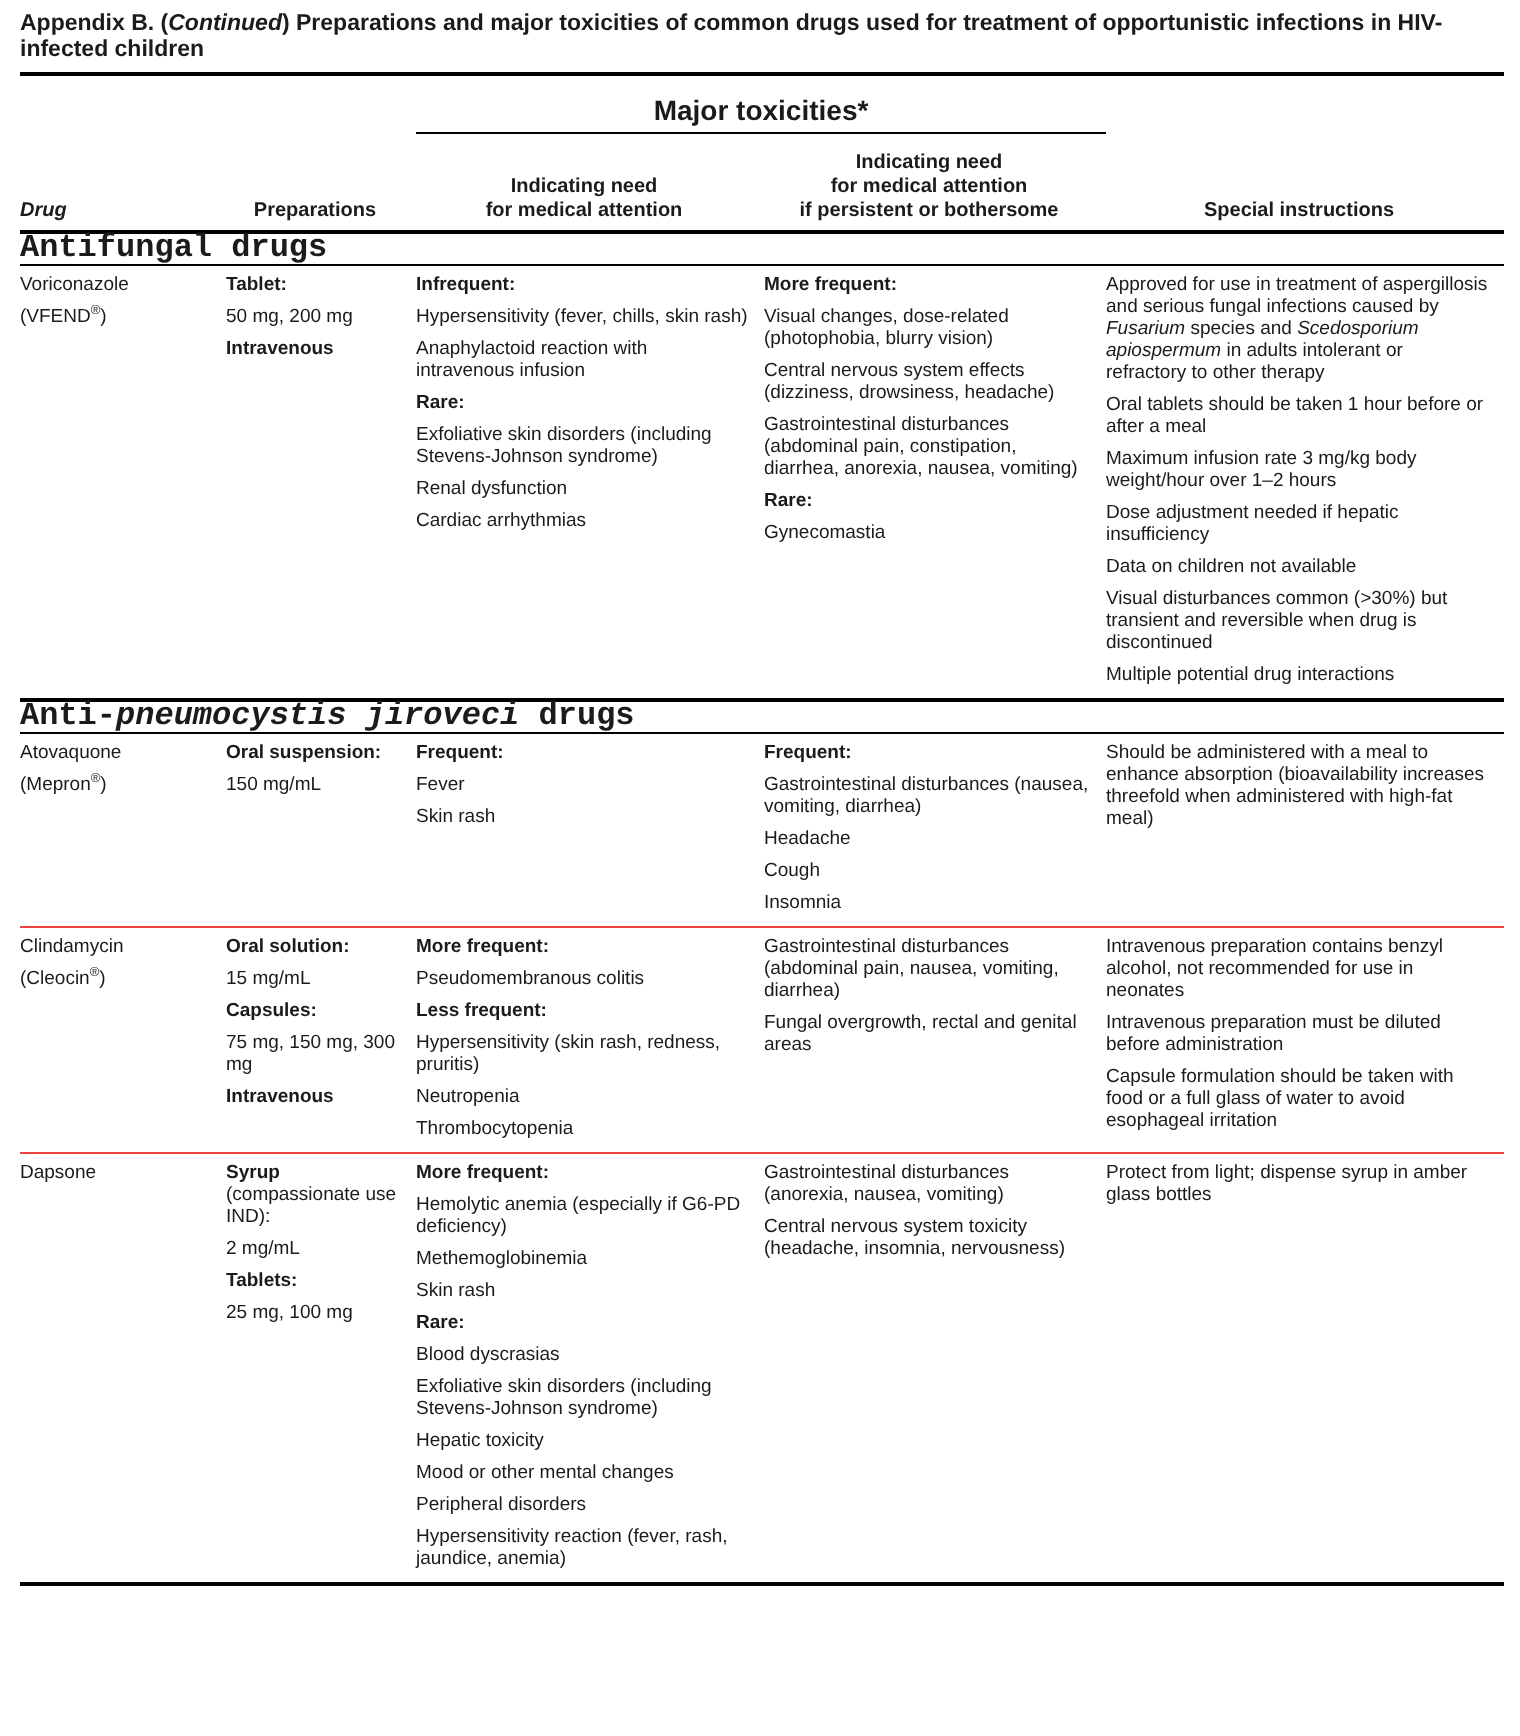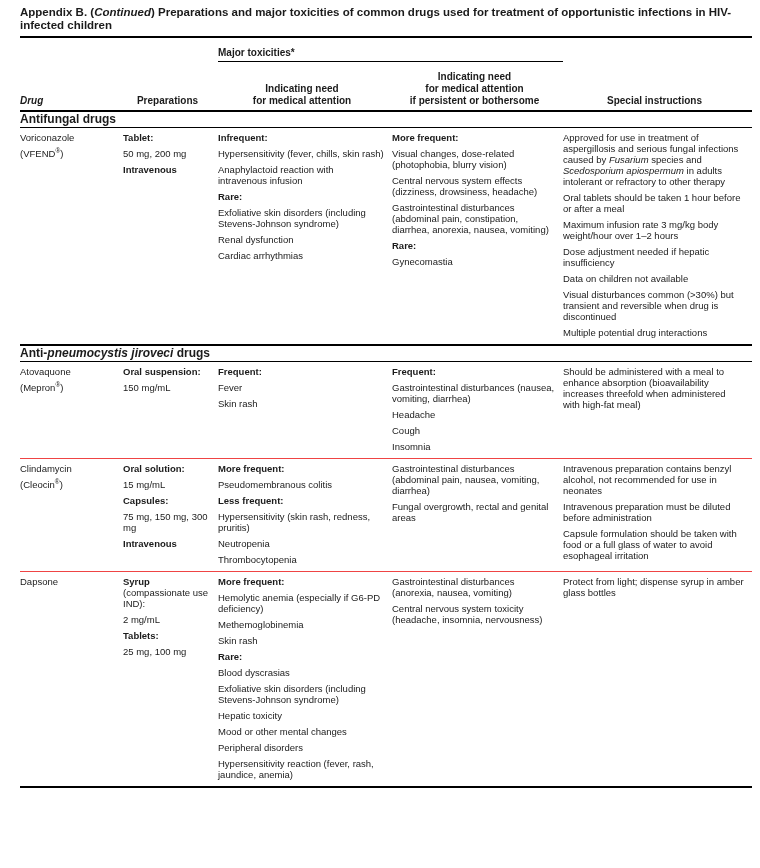--- a/index.html
+++ b/index.html
@@ -4,45 +4,46 @@
 <style>
   * { margin: 0; padding: 0; box-sizing: border-box; }
   html, body { background: #ffffff; }
   body {
     font-family: "Liberation Sans", sans-serif;
     color: #1b1b1b;
     -webkit-font-smoothing: antialiased;
   }
   .page {
     width: 760px; height: 868px;
-    padding: 6px 8px 0 20px;
+    padding: 6px 8px 0 10px;
     overflow: hidden;
     background: #fff;
   }
   .title {
     font-size: 11.5px; font-weight: bold; line-height: 13px;
   }
   .rule-title { border-top: 2px solid #000; margin-top: 4px; }
   .mt-row { display: grid; grid-template-columns: 198px 345px 1fr; margin-top: 9px; }
   .mt-box {
-    text-align: left; font-weight: bold; font-size: 10px;
+    text-align: center; font-weight: bold; font-size: 14px;
     padding-bottom: 3px; border-bottom: 1px solid #000;
   }
   .heads-row {
     display: grid; grid-template-columns: 103px 95px 174px 171px 1fr;
     align-items: end; margin-top: 9px; padding-bottom: 3px;
     font-weight: bold; font-size: 10px; line-height: 12px;
   }
   .heads-row .h { text-align: center; white-space: pre-line; padding-right: 6px; }
   .heads-row .h.first { text-align: left; padding-right: 0; font-style: italic; }
   .rule-head { border-top: 2px solid #000; }
   .section-head {
     border-top: 2px solid #000; border-bottom: 1px solid #000;
-    font-weight: bold; font-size: 12px; line-height: 12px;
+    font-weight: bold; font-size: 16px; line-height: 12px;
     padding: 1px 0 2px;
+    font-family: Liberation Mono, monospace;
   }
   .section:first-child .section-head { border-top: none; }
   .row {
     display: grid; grid-template-columns: 103px 95px 174px 171px 1fr;
     border-bottom: 1px solid #ef4444;
   }
   .section .row:last-child { border-bottom: none; }
   .cell { padding: 4px 8px 1px 0; font-size: 9.5px; line-height: 11px; }
   .cell .p { margin-bottom: 5px; }
   .rule-bottom { border-top: 2px solid #000; }

